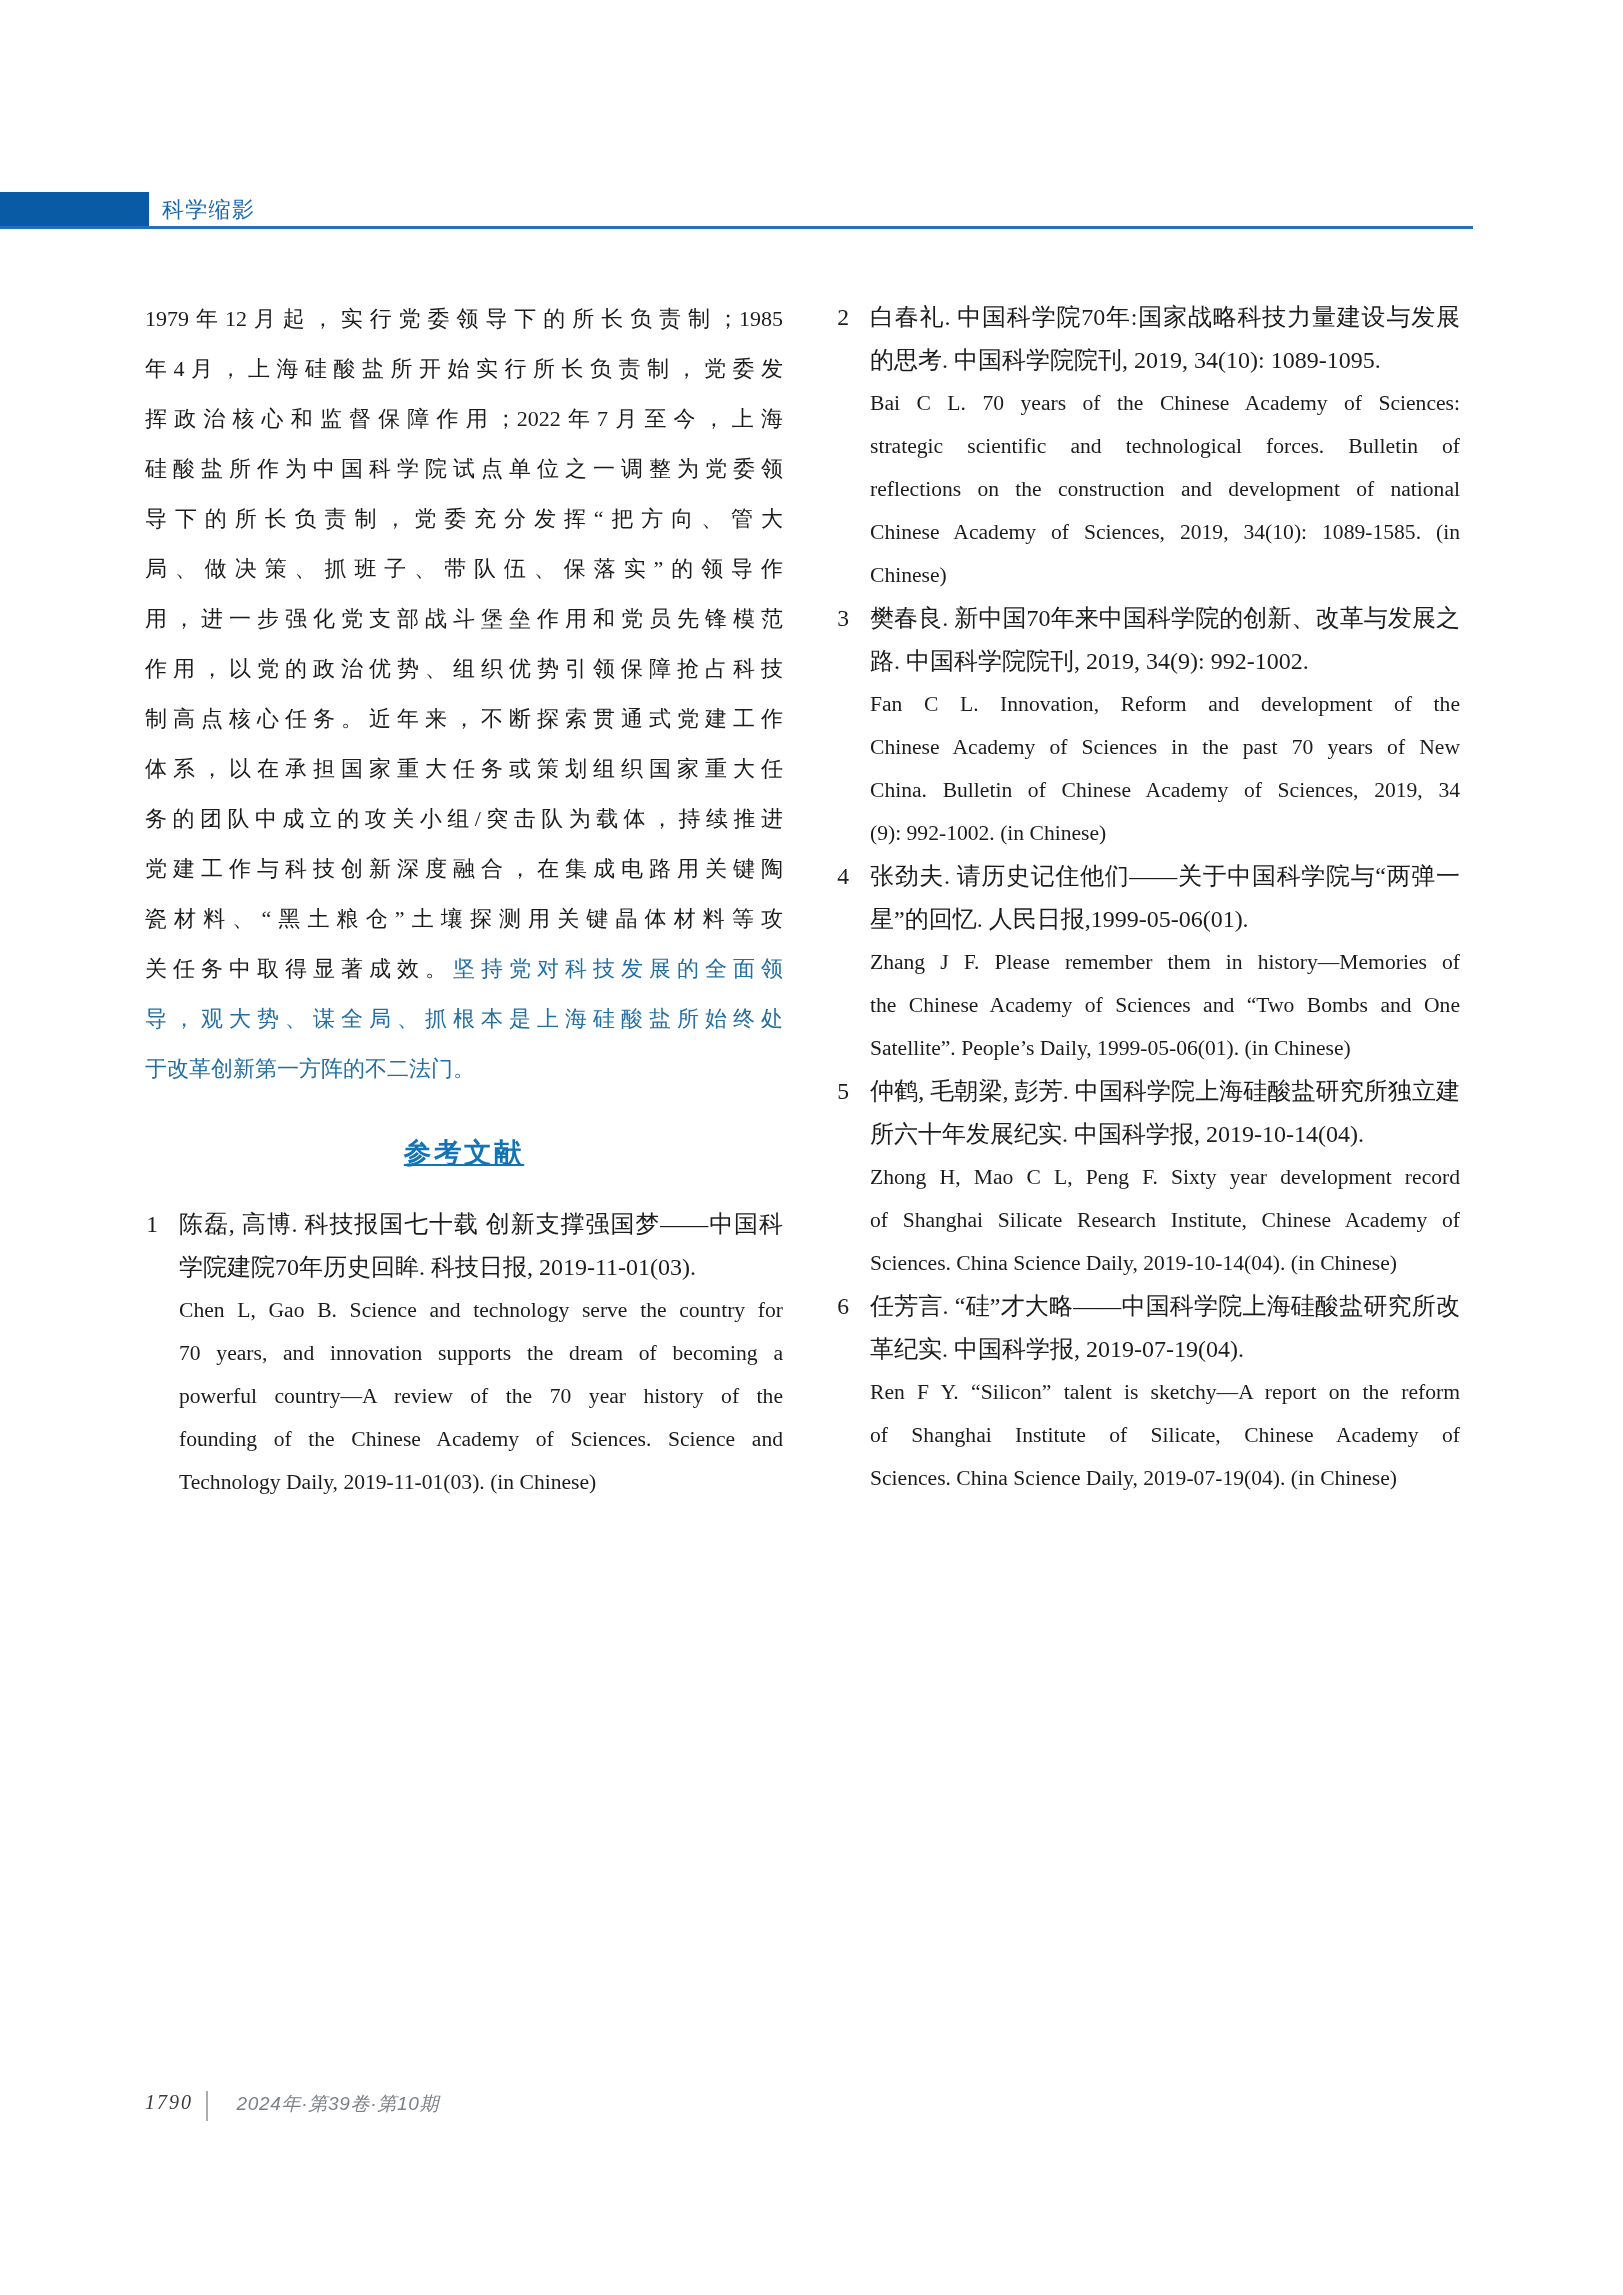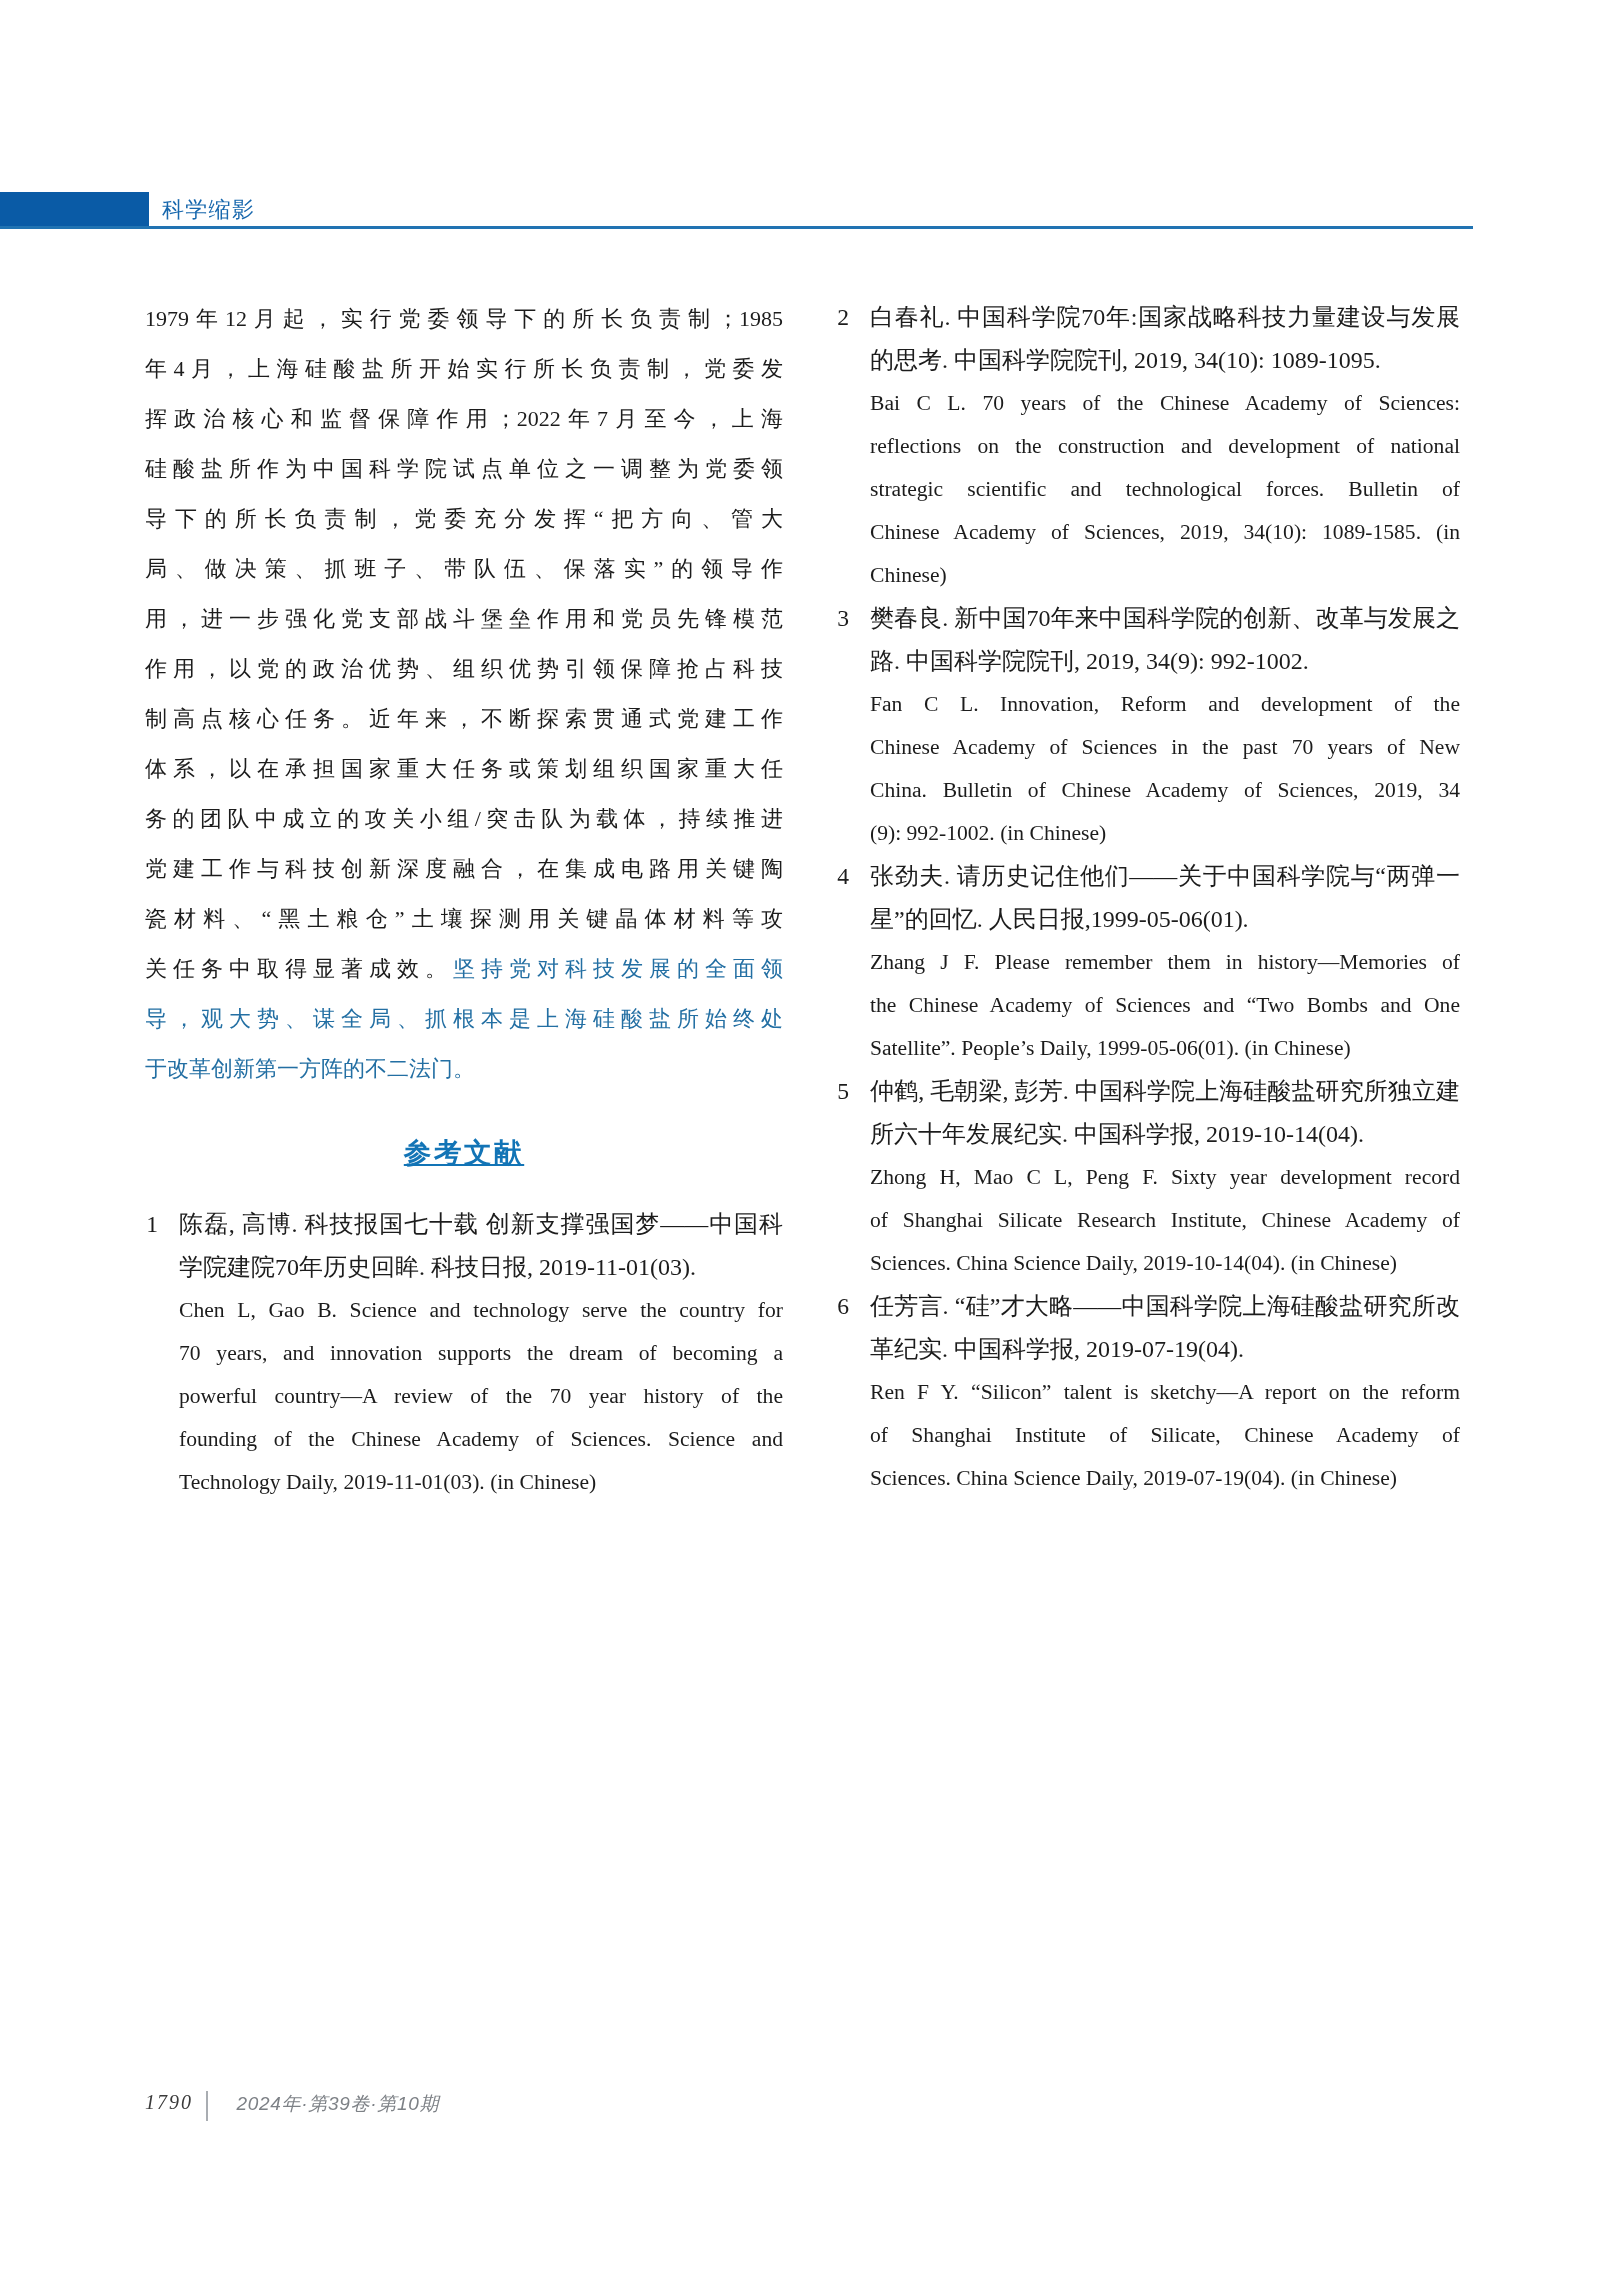--- a/index.html
+++ b/index.html
@@ -108,22 +108,22 @@
         <div class="ref-line jt en"><span>founding of the Chinese Academy of Sciences. Science and</span></div>
         <div class="ref-line en"><span>Technology Daily, 2019-11-01(03). (in Chinese)</span></div>
       </div>
   </div>
 
   <div class="col col-right">
     <div class="ref-list">
         <div class="ref-line jt"><span class="ref-num">2</span><span>白春礼. 中国科学院70年:国家战略科技力量建设与发展</span></div>
         <div class="ref-line"><span>的思考. 中国科学院院刊, 2019, 34(10): 1089-1095.</span></div>
         <div class="ref-line jt en"><span>Bai C L. 70 years of the Chinese Academy of Sciences:</span></div>
+        <div class="ref-line jt en"><span>strategic scientific and technological forces. Bulletin of</span></div>
         <div class="ref-line jt en"><span>reflections on the construction and development of national</span></div>
-        <div class="ref-line jt en"><span>strategic scientific and technological forces. Bulletin of</span></div>
         <div class="ref-line jt en"><span>Chinese Academy of Sciences, 2019, 34(10): 1089-1585. (in</span></div>
         <div class="ref-line en"><span>Chinese)</span></div>
         <div class="ref-line jt"><span class="ref-num">3</span><span>樊春良. 新中国70年来中国科学院的创新、改革与发展之</span></div>
         <div class="ref-line"><span>路. 中国科学院院刊, 2019, 34(9): 992-1002.</span></div>
         <div class="ref-line jt en"><span>Fan C L. Innovation, Reform and development of the</span></div>
         <div class="ref-line jt en"><span>Chinese Academy of Sciences in the past 70 years of New</span></div>
         <div class="ref-line jt en"><span>China. Bulletin of Chinese Academy of Sciences, 2019, 34</span></div>
         <div class="ref-line en"><span>(9): 992-1002. (in Chinese)</span></div>
         <div class="ref-line jt"><span class="ref-num">4</span><span>张劲夫. 请历史记住他们——关于中国科学院与“两弹一</span></div>
         <div class="ref-line"><span>星”的回忆. 人民日报,1999-05-06(01).</span></div>

